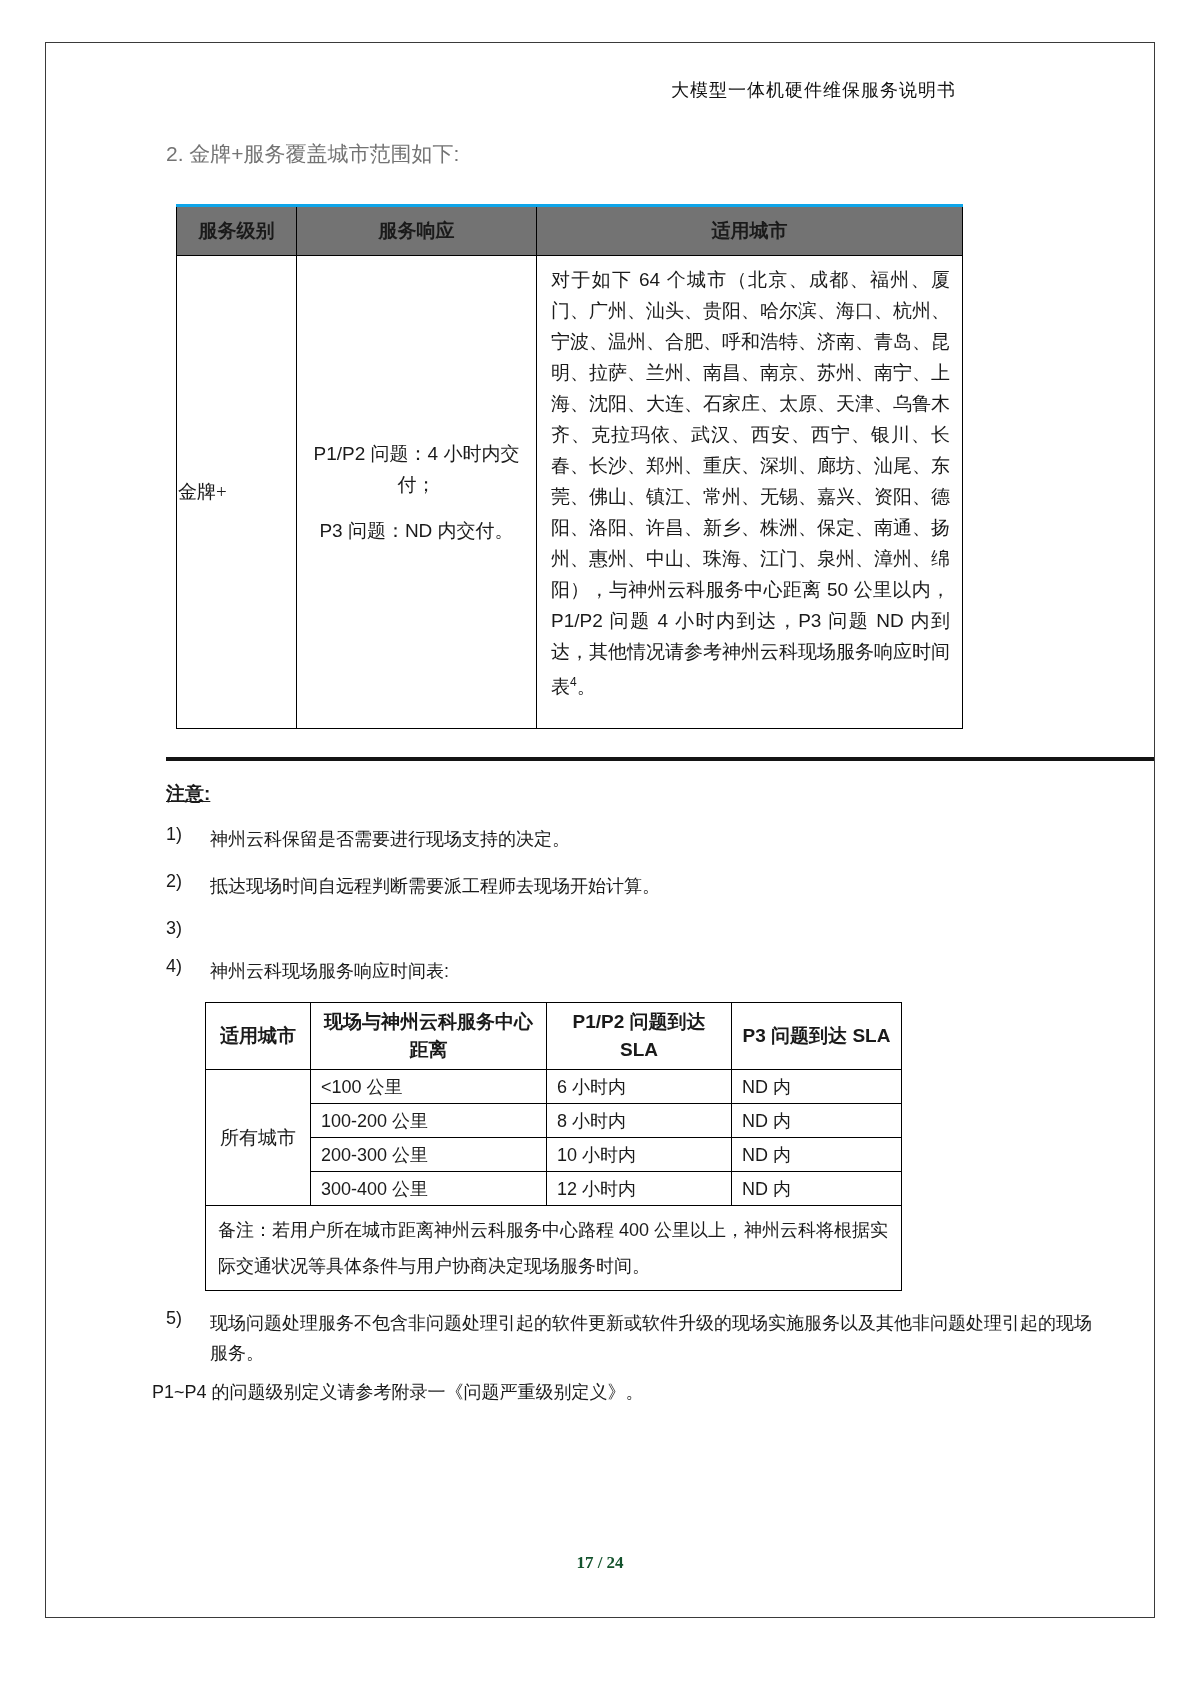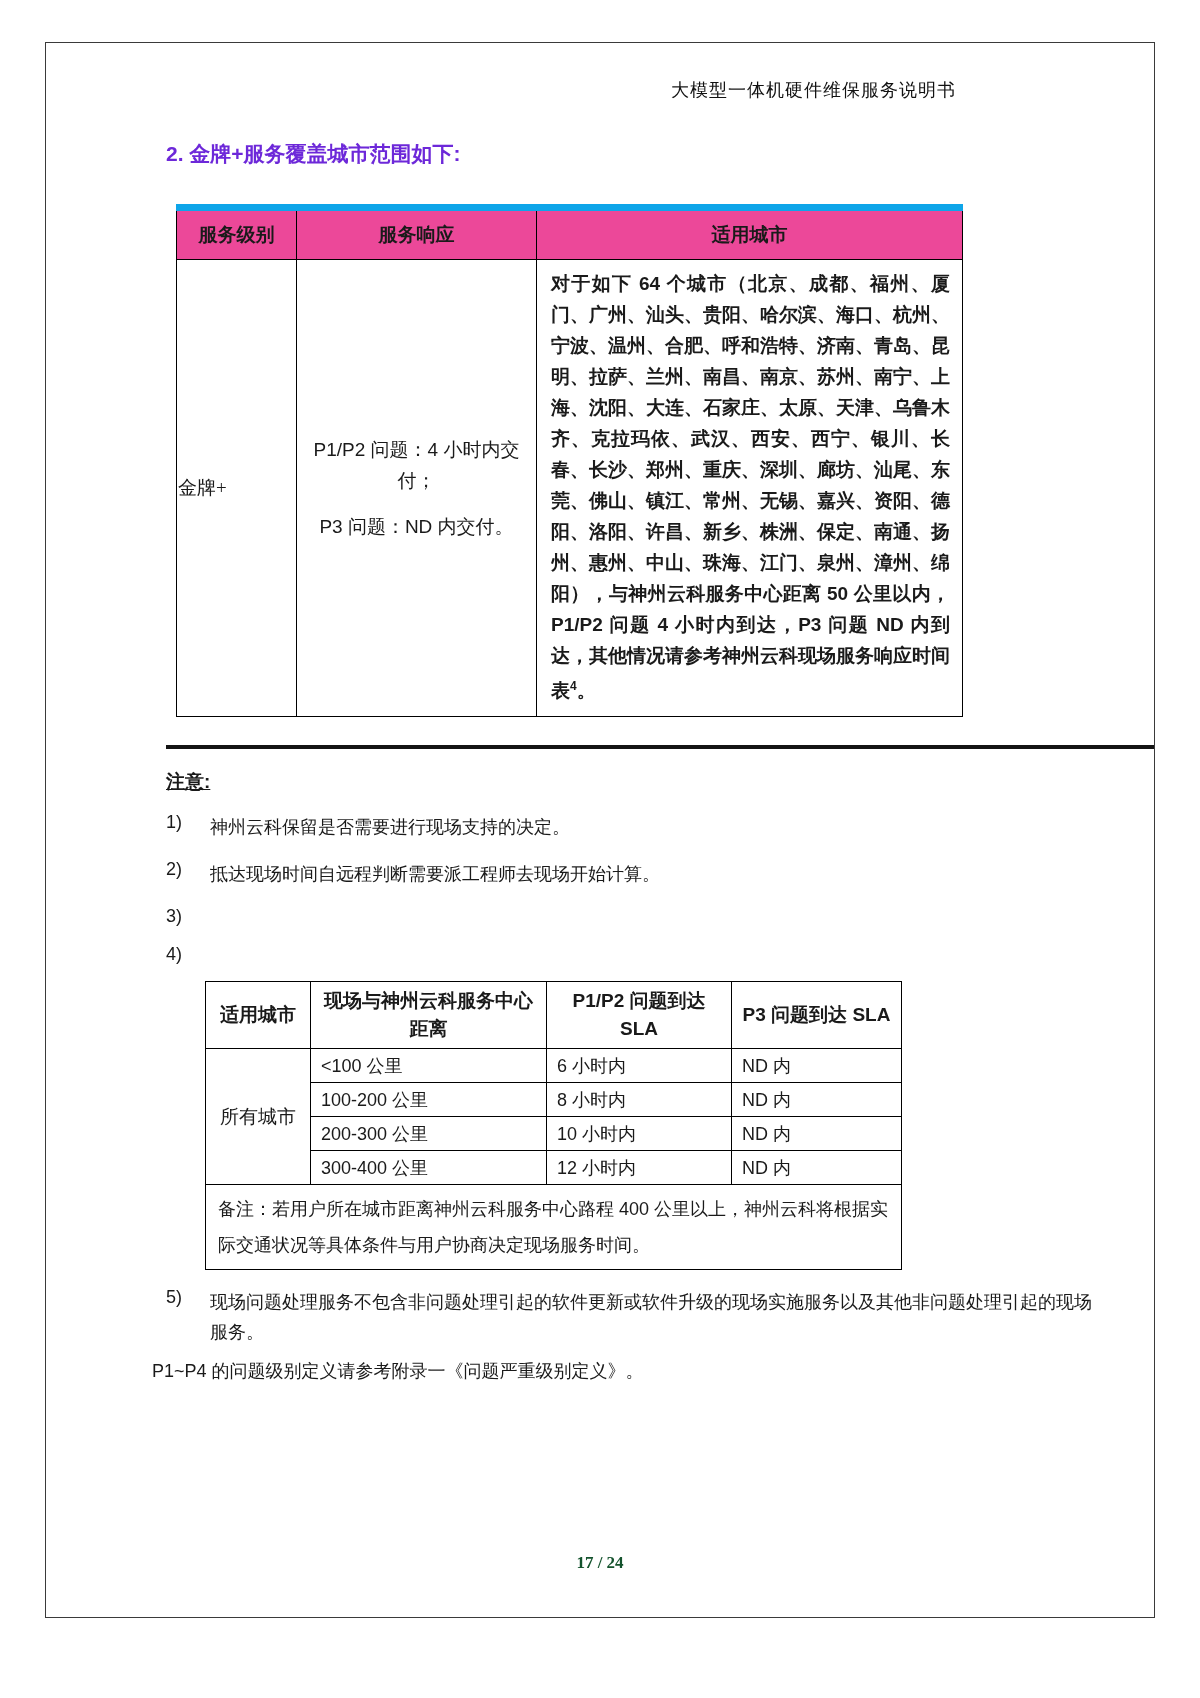--- a/index.html
+++ b/index.html
@@ -24,49 +24,48 @@
     top: 78px;
     right: 244px;
     font-family: "Liberation Serif", serif;
     font-size: 18px;
     letter-spacing: 1px;
     color: #111;
   }
   .heading {
     margin: 140px 0 0 166px;
     font-size: 21px;
-    font-weight: bold;
-    color: #6d28d9;
+    font-weight: normal;
+    color: #737373;
   }
   
   table { border-collapse: collapse; }
   .t1 {
     margin: 36px 0 0 176px;
     width: 786px;
     table-layout: fixed;
   }
   .t1 th, .t1 td { border: 1px solid #000; }
   .t1 thead th {
-    border-top: 7px solid #0ea5e9;
-    background: #ec4899;
+    border-top: 3px solid #0ea5e9;
+    background: #737373;
     height: 46px;
     font-size: 19px;
     font-weight: bold;
     text-align: center;
   }
   .t1 td { font-size: 19px; vertical-align: middle; }
   .t1 .level-cell { text-align: left; font-family: Liberation Serif, serif; }
   .t1 .resp-cell { text-align: center; padding: 0 14px; }
   .t1 .resp-cell p { margin: 15px 0; line-height: 31px; }
   .t1 .cities-cell {
-    padding: 8px 12px 10px 14px;
+    padding: 8px 12px 26px 14px;
     line-height: 31px;
     text-align: justify;
     vertical-align: top;
-    font-weight: bold;
   }
   .t1 sup { font-size: 12px; }
   
   .rule {
     margin: 28px 0 0 166px;
     width: 988px;
     height: 4px;
     background: #141414;
   }
   .notes-title {
@@ -163,20 +162,21 @@
   </div>
   <div class="note-item">
     <span class="num">2)</span>
     <span class="body">抵达现场时间自远程判断需要派工程师去现场开始计算。</span>
   </div>
   <div class="note-item">
     <span class="num">3)</span>
   </div>
   <div class="note-item">
     <span class="num">4)</span>
+    <span class="body">神州云科现场服务响应时间表:</span>
   </div>
 
   <table class="t2">
     <colgroup>
       <col style="width:105px">
         <col style="width:236px">
         <col style="width:185px">
         <col style="width:170px">
     </colgroup>
     <thead>

